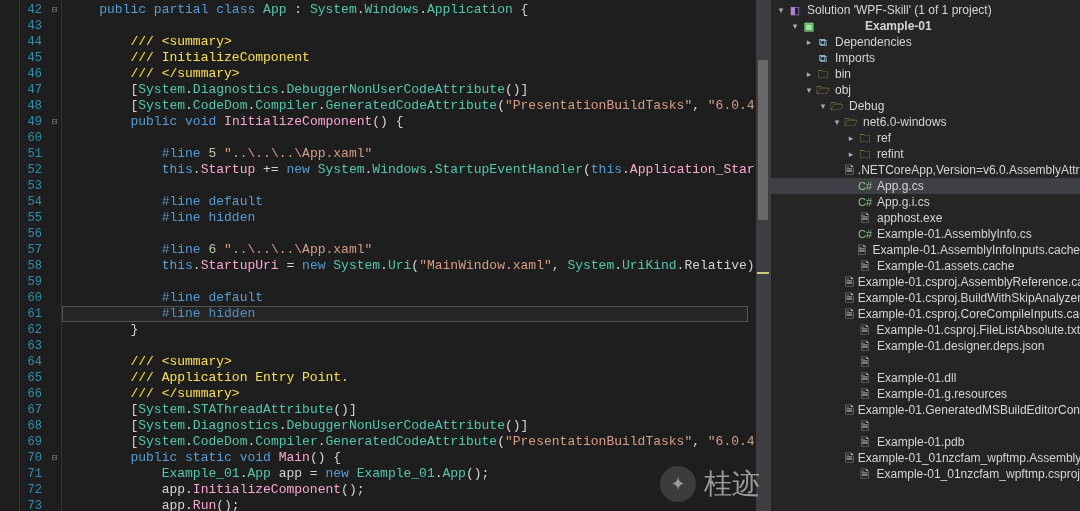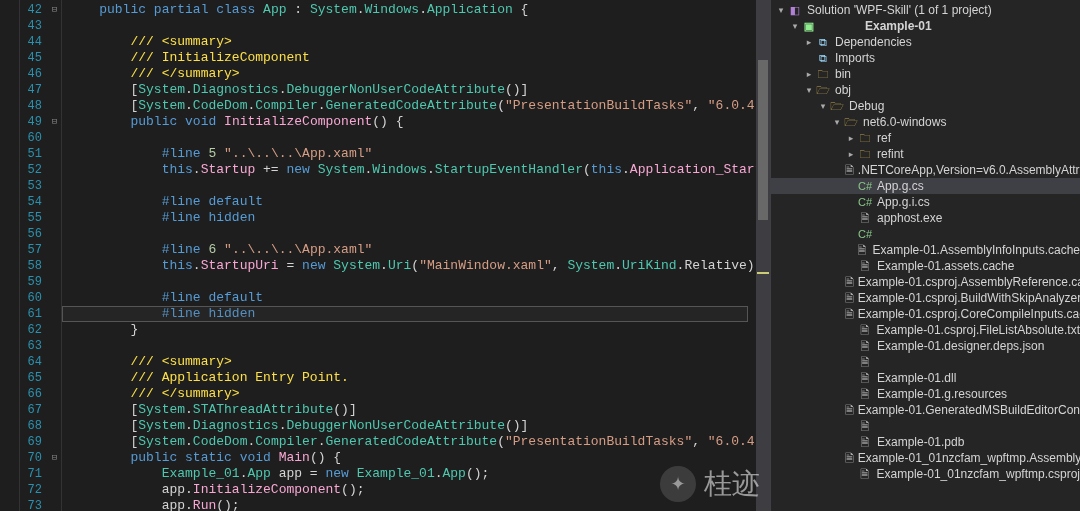--- a/index.html
+++ b/index.html
@@ -195,20 +195,21 @@
           <span>App.g.i.cs</span>
         </div>
         <div class="tree-row" style="padding-left: 74px;">
           <span class="expander none"></span>
           <span class="icon ic-file">🗎</span>
           <span>apphost.exe</span>
         </div>
         <div class="tree-row" style="padding-left: 74px;">
           <span class="expander none"></span>
           <span class="icon ic-cs">C#</span>
+          <span>Example-01.AssemblyInfo.cs</span>
         </div>
         <div class="tree-row" style="padding-left: 74px;">
           <span class="expander none"></span>
           <span class="icon ic-file">🗎</span>
           <span>Example-01.AssemblyInfoInputs.cache</span>
         </div>
         <div class="tree-row" style="padding-left: 74px;">
           <span class="expander none"></span>
           <span class="icon ic-file">🗎</span>
           <span>Example-01.assets.cache</span>

